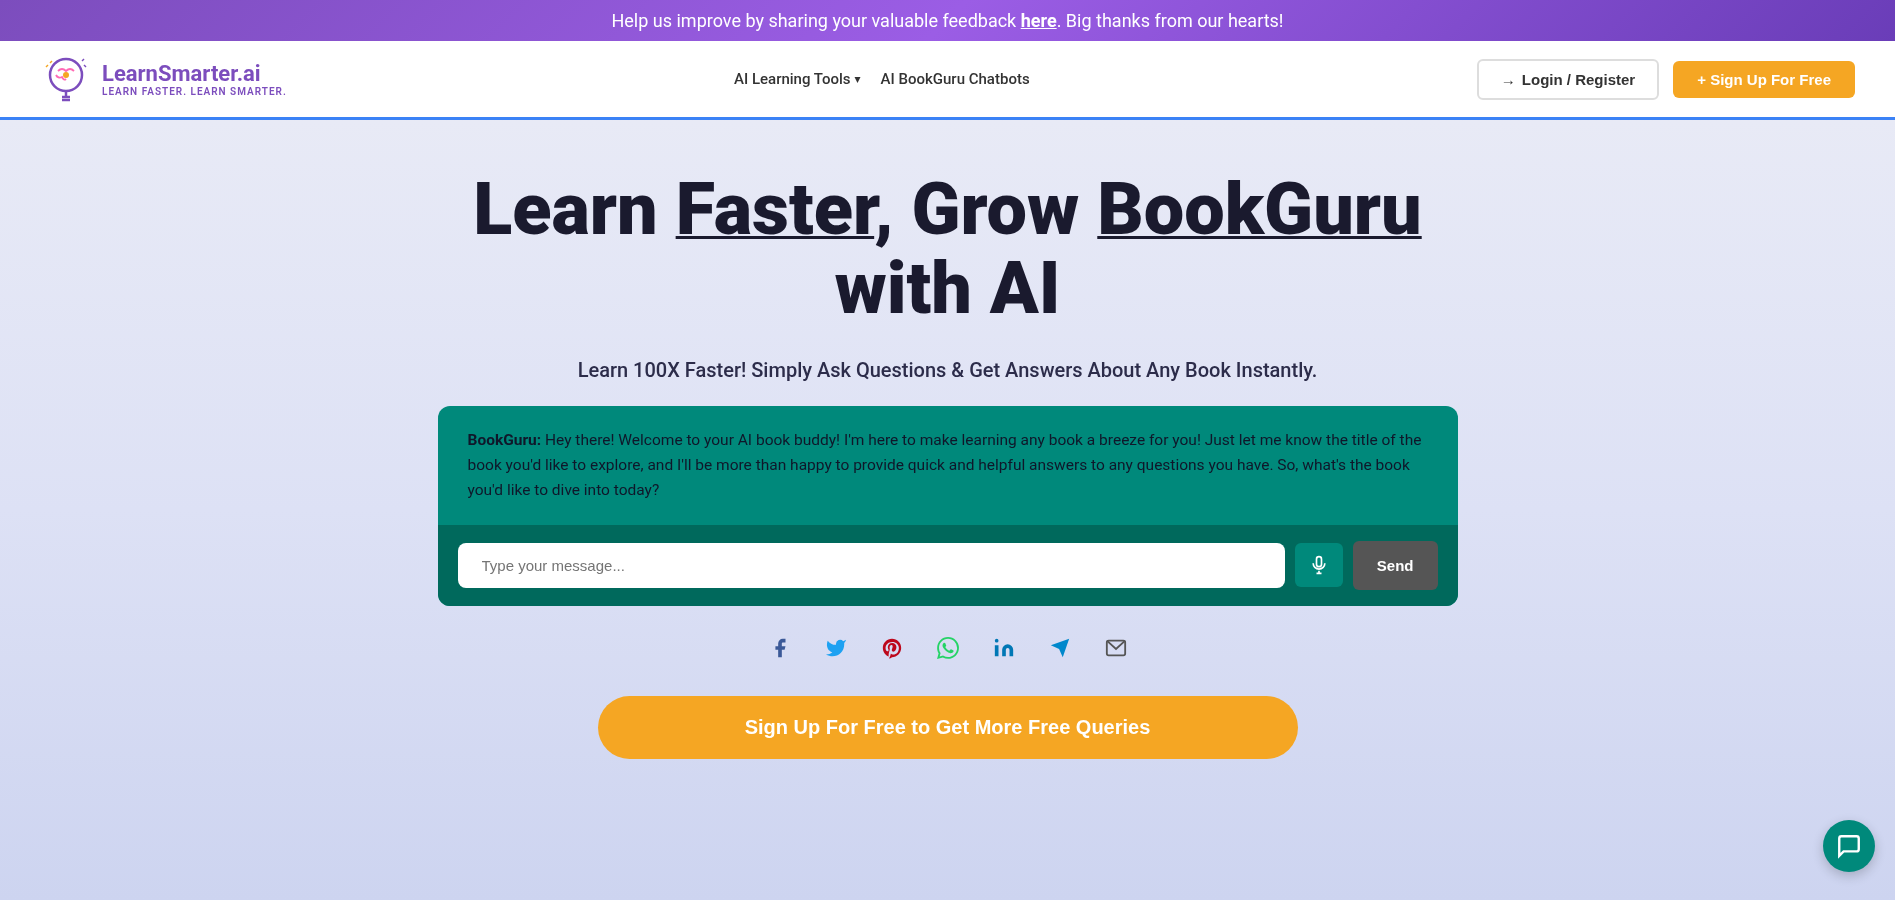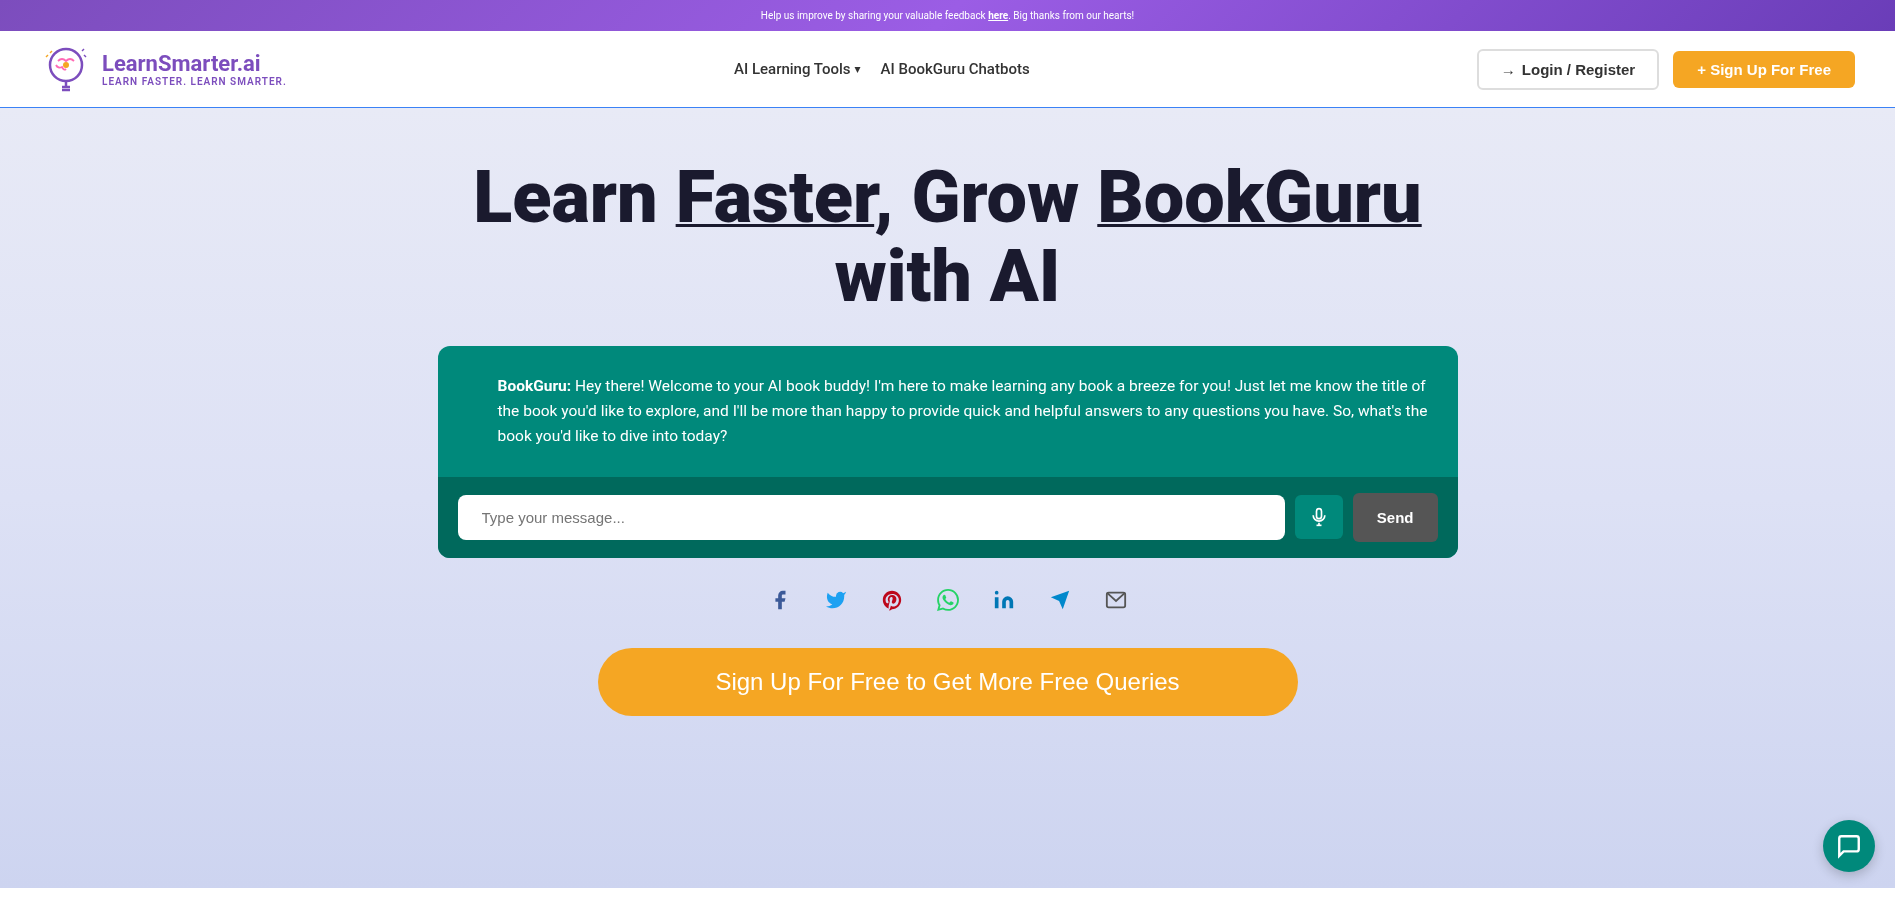--- a/index.html
+++ b/index.html
@@ -4,32 +4,32 @@
   <style>
     * { margin: 0; padding: 0; box-sizing: border-box; }
     body { font-family: -apple-system, BlinkMacSystemFont, 'Segoe UI', Roboto, sans-serif; background: #fff; overflow-x: hidden; }
 
     
     .top-banner {
       background: linear-gradient(135deg, #7c4dbd, #9b5de5, #6a3db8);
       color: #fff;
       text-align: center;
       padding: 10px 12px;
-      font-size: 10px;
+      font-size: 18px;
     }
     .top-banner a { color: #fff; font-weight: bold; text-decoration: underline; }
 
     
     .navbar {
       display: flex;
       align-items: center;
       justify-content: space-between;
       padding: 12px 40px;
       background: #fff;
-      border-bottom: 1px solid #3b82f6;
+      border-bottom: 3px solid #3b82f6;
     }
     .logo-area {
       display: flex;
       align-items: center;
       gap: 10px;
     }
     .logo-icon {
       width: 52px;
       height: 52px;
     }
@@ -129,25 +129,24 @@
 
     
     .chat-container {
       width: 100%;
       max-width: 1020px;
       background: #00897b;
       border-radius: 12px;
       overflow: hidden;
     }
     .chat-message {
-      padding: 28px 30px;
-      color: #ffffff;
+      padding: 22px 30px;
+      color: #0f172a;
       font-size: 15.5px;
       line-height: 1.6;
-      margin-left: 30px;
     }
     .chat-message .sender {
       font-weight: 700;
     }
     .chat-input-area {
       background: #00695c;
       padding: 16px 20px;
       display: flex;
       align-items: center;
       gap: 10px;
@@ -224,22 +223,22 @@
     .social-icon.whatsapp { color: #25d366; }
     .social-icon.linkedin { color: #0077b5; }
     .social-icon.telegram { color: #0088cc; }
     .social-icon.email { color: #555; }
 
     
     .bottom-cta {
       margin-top: 30px;
       background: #f5a623;
       color: #fff;
-      font-size: 24px;
-      font-weight: 400;
+      font-size: 20px;
+      font-weight: 700;
       padding: 20px 60px;
       border-radius: 50px;
       border: none;
       cursor: pointer;
       width: 100%;
       max-width: 700px;
       text-align: center;
     }
 
     
@@ -318,20 +317,21 @@
       <span>+ Sign Up For Free</span>
     </button>
   </div>
 </nav>
 
 <section class="hero">
   <h1 class="hero-title">
     <span>Learn </span><span class="underline">Faster</span><span>, Grow </span><span class="underline">BookGuru</span><span> with AI</span>
   </h1>
 
+  <p class="hero-subtitle">Learn 100X Faster! Simply Ask Questions &amp; Get Answers About Any Book Instantly.</p>
 
   <div class="chat-container">
     <div class="chat-message">
       <span class="sender">BookGuru:</span><span> Hey there! Welcome to your AI book buddy! I'm here to make learning any book a breeze for you! Just let me know the title of the book you'd like to explore, and I'll be more than happy to provide quick and helpful answers to any questions you have. So, what's the book you'd like to dive into today?</span>
     </div>
     <div class="chat-input-area">
       <input class="chat-input" type="text" placeholder="Type your message..." style="">
       <button class="mic-btn">
         <svg width="20" height="20" viewBox="0 0 24 24" fill="none" stroke="currentColor" stroke-width="2">
           <rect x="9" y="2" width="6" height="12" rx="3"></rect>

